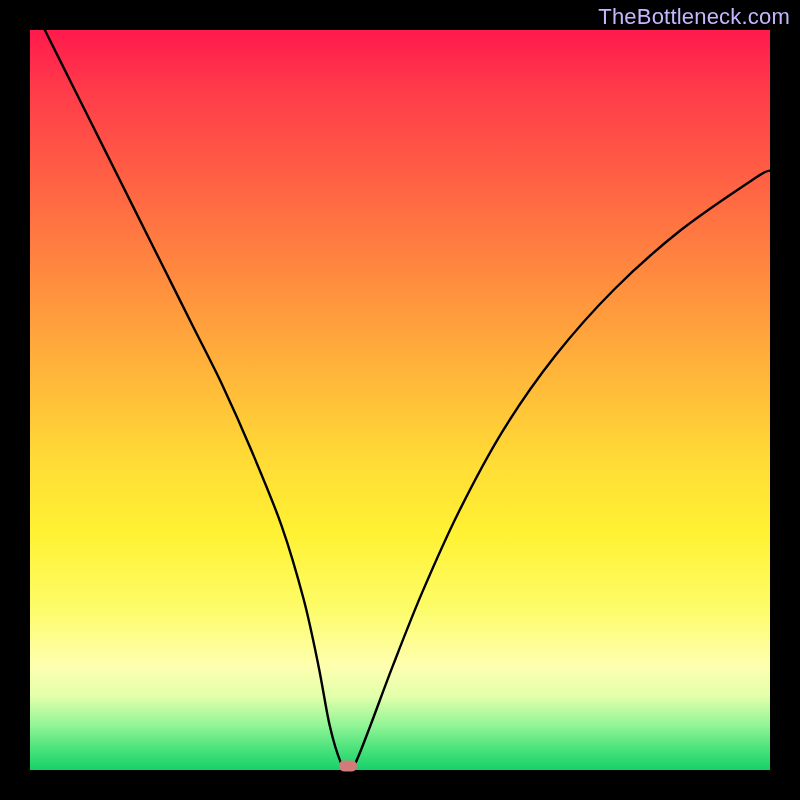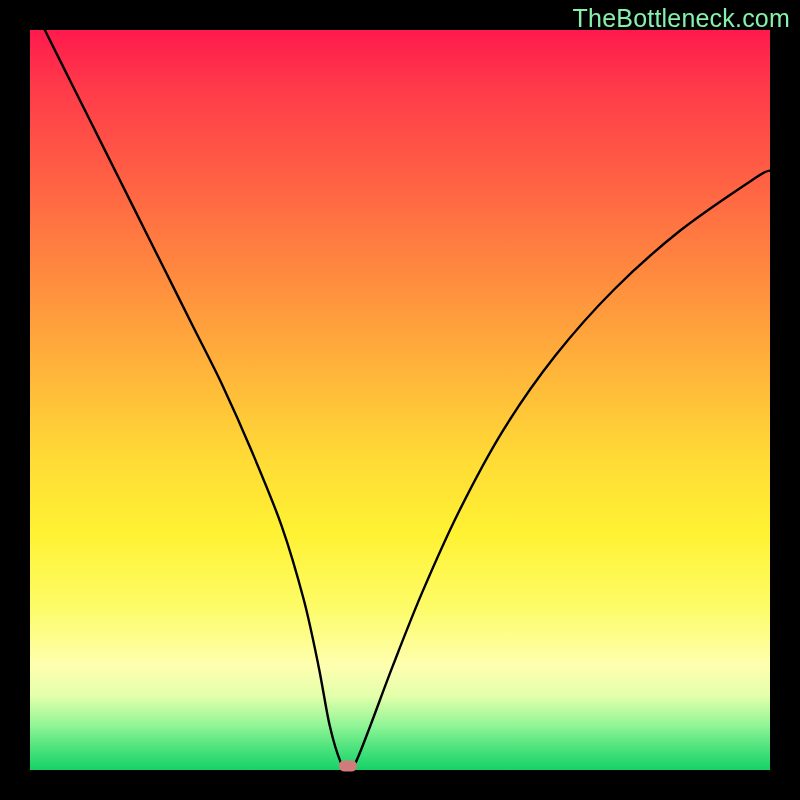--- a/index.html
+++ b/index.html
@@ -38,22 +38,22 @@
       #e3ffab 90%,
       #90f596 94%,
       #4de37d 97%,
       #15d267 100%
     );
   }
   .watermark {
     position: absolute;
     top: 4px;
     right: 10px;
-    color: #86efac;
-    font-size: 25px;
+    color: #c4b5fd;
+    font-size: 22px;
     font-weight: 500;
     letter-spacing: 0.2px;
     user-select: none;
   }
   svg.curve {
     position: absolute;
     left: 0;
     top: 0;
     width: 740px;
     height: 740px;

